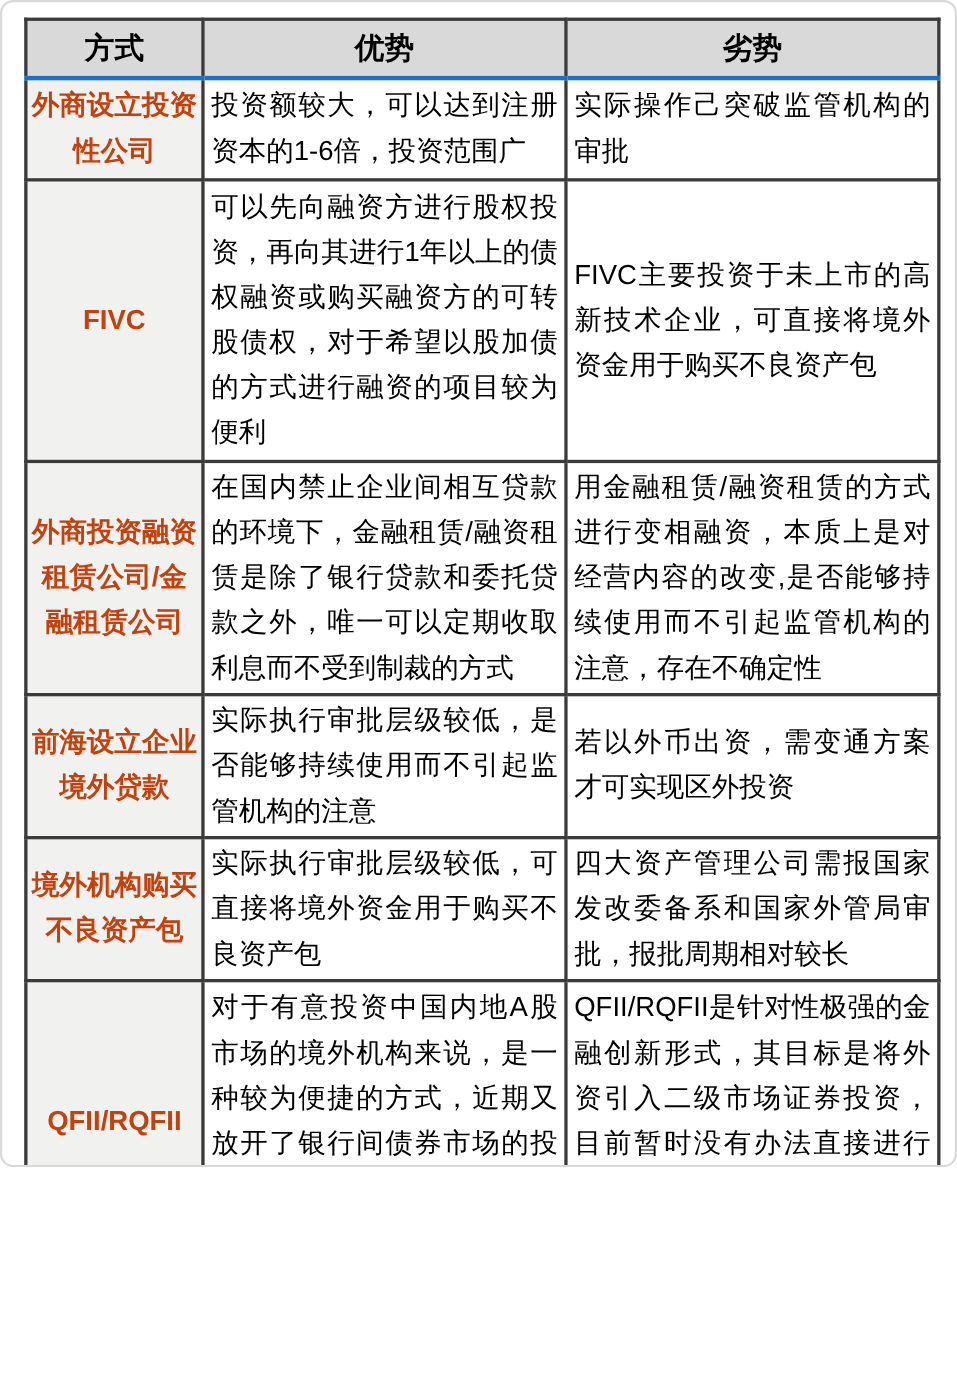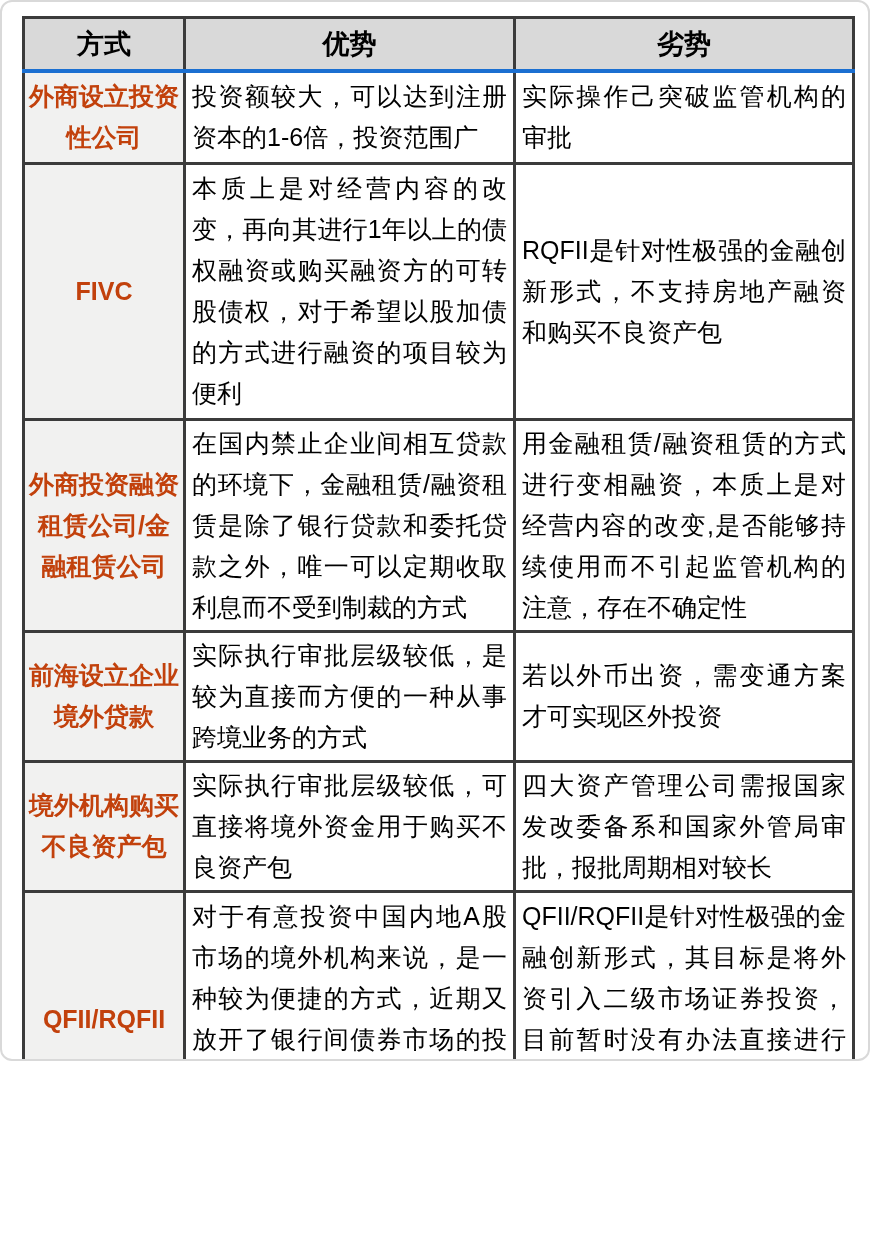--- a/index.html
+++ b/index.html
@@ -88,31 +88,31 @@
       </tr>
     </thead>
     <tbody>
       <tr class="r1">
         <td class="method">外商设立投资性公司</td>
         <td class="adv">投资额较大，可以达到注册资本的1-6倍，投资范围广</td>
         <td class="dis">实际操作己突破监管机构的审批</td>
       </tr>
       <tr class="r3">
         <td class="method">FIVC</td>
-        <td class="adv">本质上是对经营内容的改变，再向其进行1年以上的债权融资或购买融资方的可转股债权，对于希望以股加债的方式进行融资的项目较为便利</td>
-        <td class="dis">RQFII是针对性极强的金融创新形式，不支持房地产融资和购买不良资产包</td>
+        <td class="adv">可以先向融资方进行股权投资，再向其进行1年以上的债权融资或购买融资方的可转股债权，对于希望以股加债的方式进行融资的项目较为便利</td>
+        <td class="dis">FIVC主要投资于未上市的高新技术企业，可直接将境外资金用于购买不良资产包</td>
       </tr>
       <tr class="r4">
         <td class="method">外商投资融资租赁公司/金融租赁公司</td>
         <td class="adv">在国内禁止企业间相互贷款的环境下，金融租赁/融资租赁是除了银行贷款和委托贷款之外，唯一可以定期收取利息而不受到制裁的方式</td>
         <td class="dis">用金融租赁/融资租赁的方式进行变相融资，本质上是对经营内容的改变,是否能够持续使用而不引起监管机构的注意，存在不确定性</td>
       </tr>
       <tr class="r5">
         <td class="method">前海设立企业境外贷款</td>
-        <td class="adv">实际执行审批层级较低，是较为直接而方便的一种从事跨境业务的方式</td>
+        <td class="adv">实际执行审批层级较低，是否能够持续使用而不引起监管机构的注意</td>
         <td class="dis">若以外币出资，需变通方案才可实现区外投资</td>
       </tr>
       <tr class="r6">
         <td class="method">境外机构购买不良资产包</td>
         <td class="adv">实际执行审批层级较低，可直接将境外资金用于购买不良资产包</td>
         <td class="dis">四大资产管理公司需报国家发改委备系和国家外管局审批，报批周期相对较长</td>
       </tr>
       <tr class="r7">
         <td class="method">QFII/RQFII</td>
         <td class="adv">对于有意投资中国内地A股市场的境外机构来说，是一种较为便捷的方式，近期又放开了银行间债券市场的投资可购买在该市场内交易的房地产企业所发行的债券</td>

